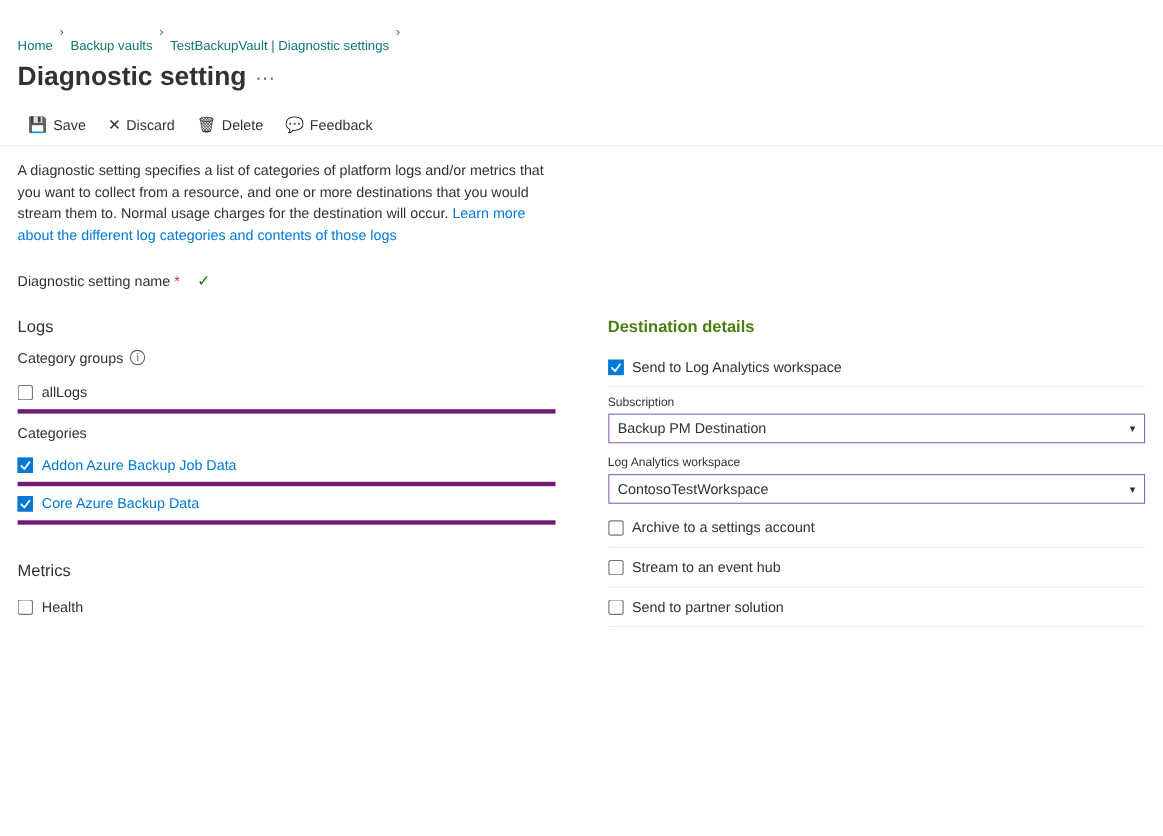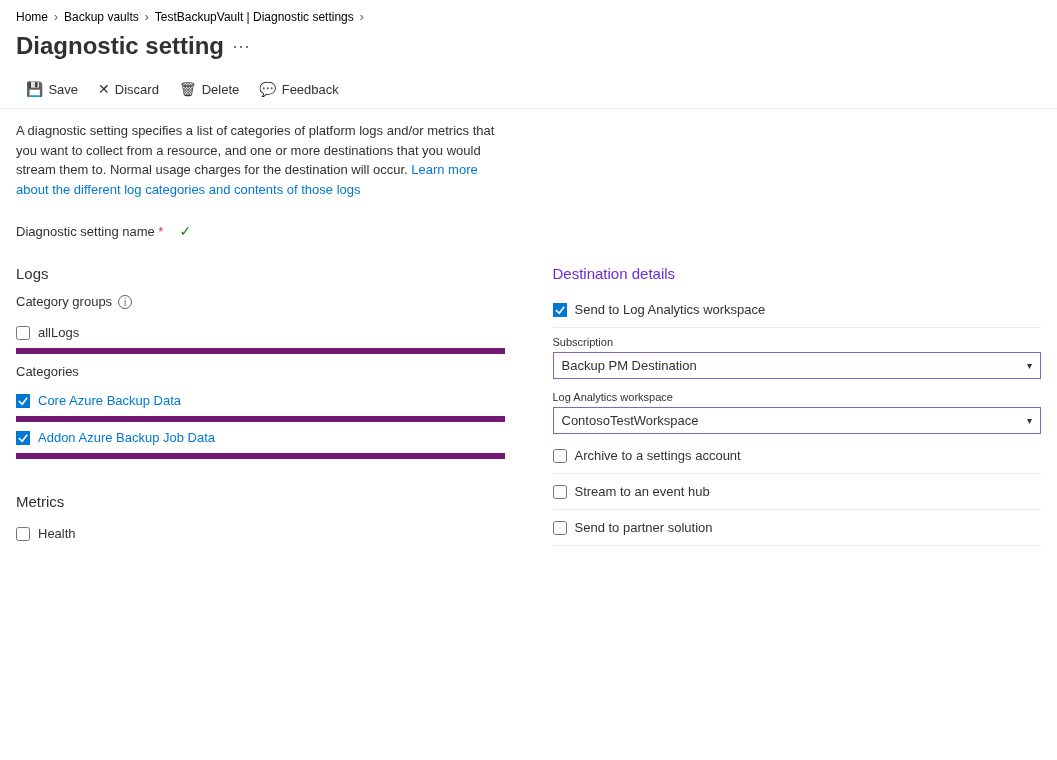--- a/index.html
+++ b/index.html
@@ -25,50 +25,50 @@
     .setting-name-label .required { color: #d13438; }
     .setting-name-input { border: 1px solid #8a8886; padding: 5px 8px; font-size: 13px; width: 420px; color: #323130; outline: none; }
     .check-icon { color: #107c10; font-size: 14px; margin-left: 4px; }
 
     .main-content { display: flex; gap: 0; padding: 0 16px; }
     .left-panel { flex: 1; min-width: 0; padding-right: 32px; }
     .right-panel { flex: 1; min-width: 0; padding-left: 16px; }
 
     .section-title { font-size: 15px; font-weight: 400; color: #323130; padding: 14px 0 8px 0; }
 
-    .category-group-title { display: flex; align-items: flex-end; gap: 6px; font-size: 13px; color: #323130; padding: 4px 0 8px 0; }
+    .category-group-title { display: flex; align-items: flex-start; gap: 6px; font-size: 13px; color: #323130; padding: 4px 0 8px 0; }
     .info-icon { display: inline-flex; align-items: center; justify-content: center; width: 14px; height: 14px; border: 1px solid #605e5c; border-radius: 50%; font-size: 10px; color: #605e5c; cursor: pointer; }
 
-    .checkbox-row { display: flex; align-items: center; gap: 8px; padding: 8px 0; border-bottom: 6px solid #701a75; }
+    .checkbox-row { display: flex; align-items: center; gap: 8px; padding: 8px 0; border-bottom: 4px solid #701a75; }
     .checkbox-row.no-border { border-bottom: none; }
     .checkbox-row label { font-size: 13px; color: #323130; cursor: pointer; }
     .checkbox-row label.blue { color: #0078d4; }
 
     input[type="checkbox"] { width: 14px; height: 14px; cursor: pointer; accent-color: #0078d4; }
 
     .blue-checkbox { display: inline-flex; align-items: center; justify-content: center; width: 14px; height: 14px; background: #0078d4; border: 1px solid #0078d4; cursor: pointer; flex-shrink: 0; }
     .blue-checkbox svg { width: 10px; height: 10px; fill: #fff; }
 
     .subsection-title { font-size: 13px; color: #323130; padding: 10px 0 6px 0; font-weight: 400; }
 
     .dest-section { padding-top: 14px; }
-    .dest-title { font-size: 15px; font-weight: 400; color: #6d28d9; padding-bottom: 10px; }
+    .dest-title { font-size: 15px; font-weight: 700; color: #4d7c0f; padding-bottom: 10px; }
 
     .dest-row { display: flex; align-items: center; gap: 8px; padding: 10px 0; border-bottom: 1px solid #edebe9; }
     .dest-row label { font-size: 13px; color: #323130; cursor: pointer; }
 
     .dropdown-group { padding: 8px 0 4px 0; }
     .dropdown-label { font-size: 11px; color: #323130; padding-bottom: 4px; }
     .dropdown-select { display: flex; align-items: center; justify-content: space-between; border: 1px solid #8a8886; padding: 5px 8px; font-size: 13px; color: #323130; cursor: pointer; background: #fff; width: 100%; }
     .dropdown-select.purple-border { border-color: #8764b8; }
     .dropdown-arrow { font-size: 10px; color: #323130; }
 
     .metrics-section { padding-top: 20px; }
 
-    .breadcrumb-link { color: #000000; cursor: pointer; text-decoration: none; }
+    .breadcrumb-link { color: #0f766e; cursor: pointer; text-decoration: none; margin-top: 24px; }
     .breadcrumb-sep { color: #605e5c; }
   </style>
 </head>
 <body>
 
 <div class="breadcrumb">
   <a class="breadcrumb-link">Home</a>
   <span class="breadcrumb-sep">›</span>
   <a class="breadcrumb-link">Backup vaults</a>
   <span class="breadcrumb-sep">›</span>
@@ -128,29 +128,29 @@
     </div>
 
     <div class="subsection-title">Categories</div>
 
     <div class="checkbox-row">
       <div class="blue-checkbox">
         <svg viewBox="0 0 12 12">
             <polyline points="1,6 5,10 11,2" stroke="white" stroke-width="2" fill="none"></polyline>
           </svg>
       </div>
-      <label class="blue">Core Azure Backup Data</label>
+      <label class="blue">Addon Azure Backup Job Data</label>
     </div>
     <div class="checkbox-row">
       <div class="blue-checkbox">
         <svg viewBox="0 0 12 12">
             <polyline points="1,6 5,10 11,2" stroke="white" stroke-width="2" fill="none"></polyline>
           </svg>
       </div>
-      <label class="blue">Addon Azure Backup Job Data</label>
+      <label class="blue">Core Azure Backup Data</label>
     </div>
 
     <div class="metrics-section">
       <div class="section-title">Metrics</div>
       <div class="checkbox-row no-border">
         <input type="checkbox" id="health" style="">
         <label for="health">Health</label>
       </div>
     </div>
   </div>

